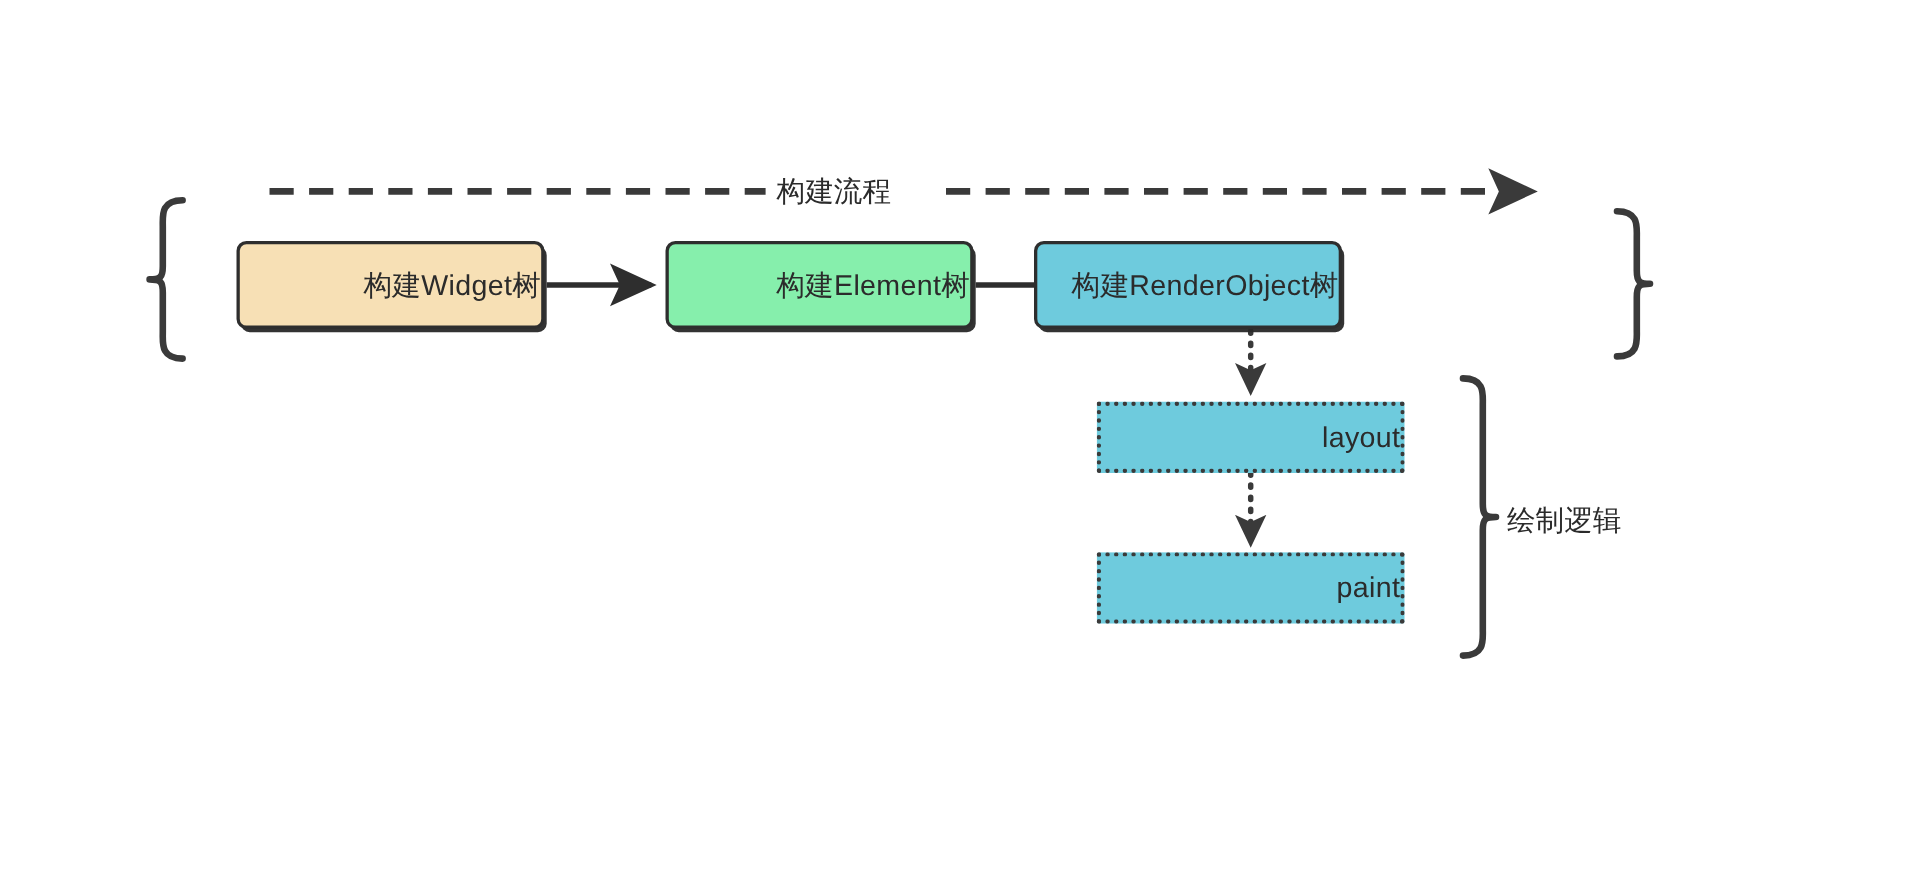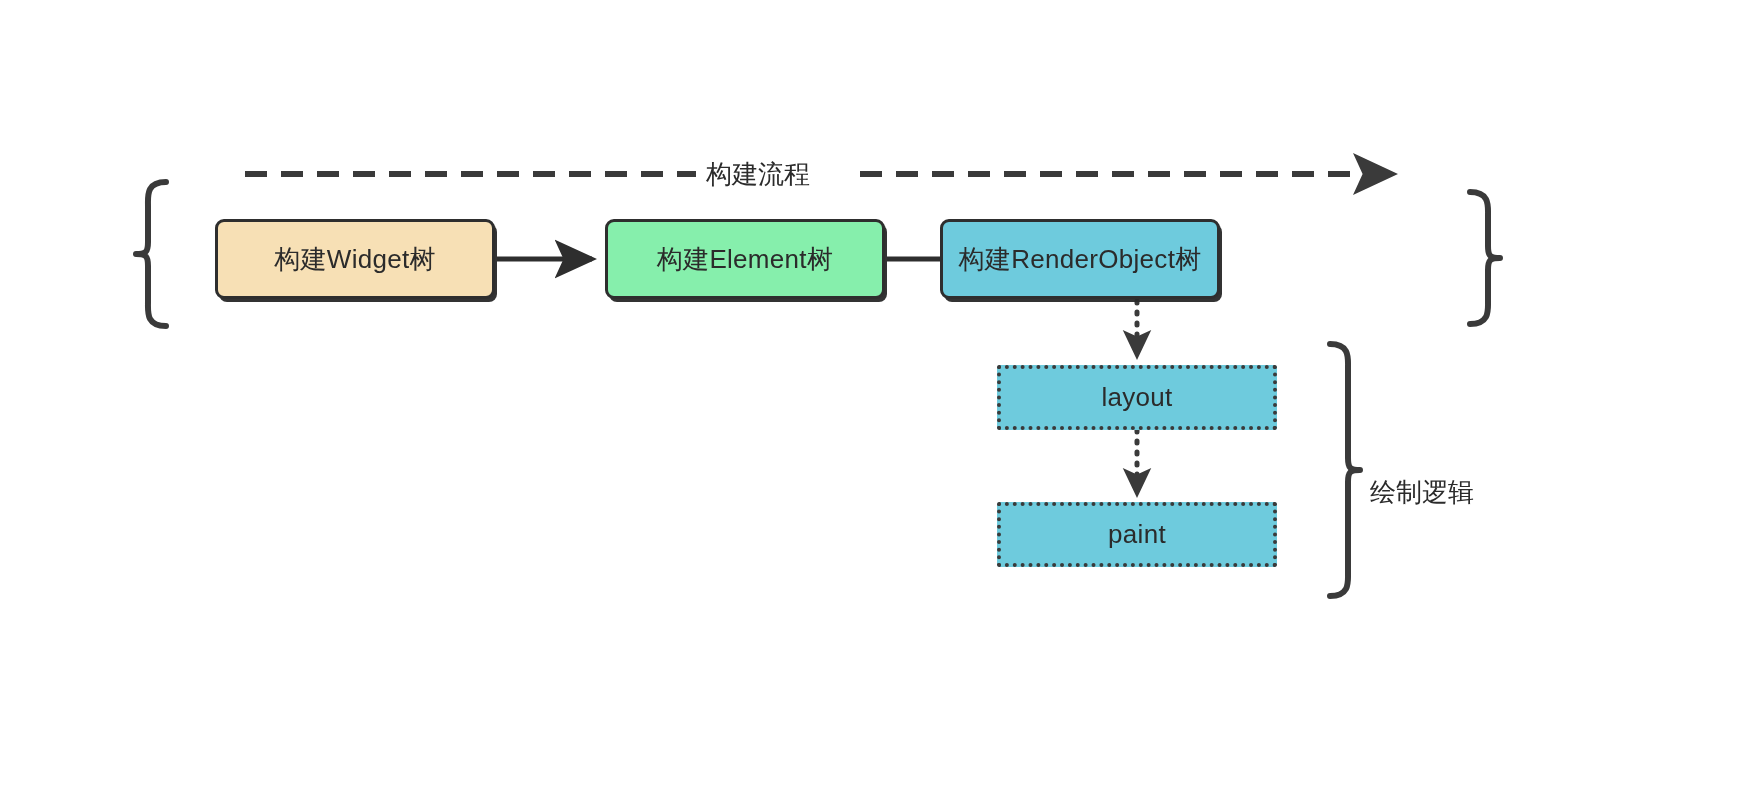--- a/index.html
+++ b/index.html
@@ -22,21 +22,21 @@
     top: 0;
     left: 0;
     width: 1742px;
     height: 796px;
   }
   .node {
     position: absolute;
     box-sizing: border-box;
     display: flex;
     align-items: center;
-    justify-content: center;
+    justify-content: flex-end;
     color: #2b2b2b;
     font-size: 26px;
     letter-spacing: 0.3px;
     z-index: 3;
   }
   .node.solid {
     border: 3px solid #2e2e2e;
     border-radius: 9px;
     box-shadow: 3px 4px 0 -1px rgba(40,40,40,0.95);
   }
@@ -106,21 +106,21 @@
       <line x1="1137" y1="301" x2="1137" y2="356" stroke="#3a3a3a" stroke-width="5" stroke-dasharray="2 9" stroke-linecap="round" marker-end="url(#arrowDotted)"></line>
     </g>
 
     <g>
       <line x1="1137" y1="430" x2="1137" y2="494" stroke="#3a3a3a" stroke-width="5" stroke-dasharray="2 9" stroke-linecap="round" marker-end="url(#arrowDotted)"></line>
     </g>
   </svg>
 
   <div class="label flow-label" style="left:696px; top:157px;">构建流程</div>
 
-  <div class="label" style="left:1370px; top:456px;margin-top:19px;">绘制逻辑</div>
+  <div class="label" style="left:1370px; top:456px;">绘制逻辑</div>
 
   <div class="node solid" style="left:215px; top:219px; width:280px; height:80px; background:#f7e0b5;">
     <span>构建Widget树</span>
   </div>
 
   <div class="node solid" style="left:605px; top:219px; width:280px; height:80px; background:#86efac;">
     <span>构建Element树</span>
   </div>
 
   <div class="node solid" style="left:940px; top:219px; width:280px; height:80px; background:#6ecbdd;">

